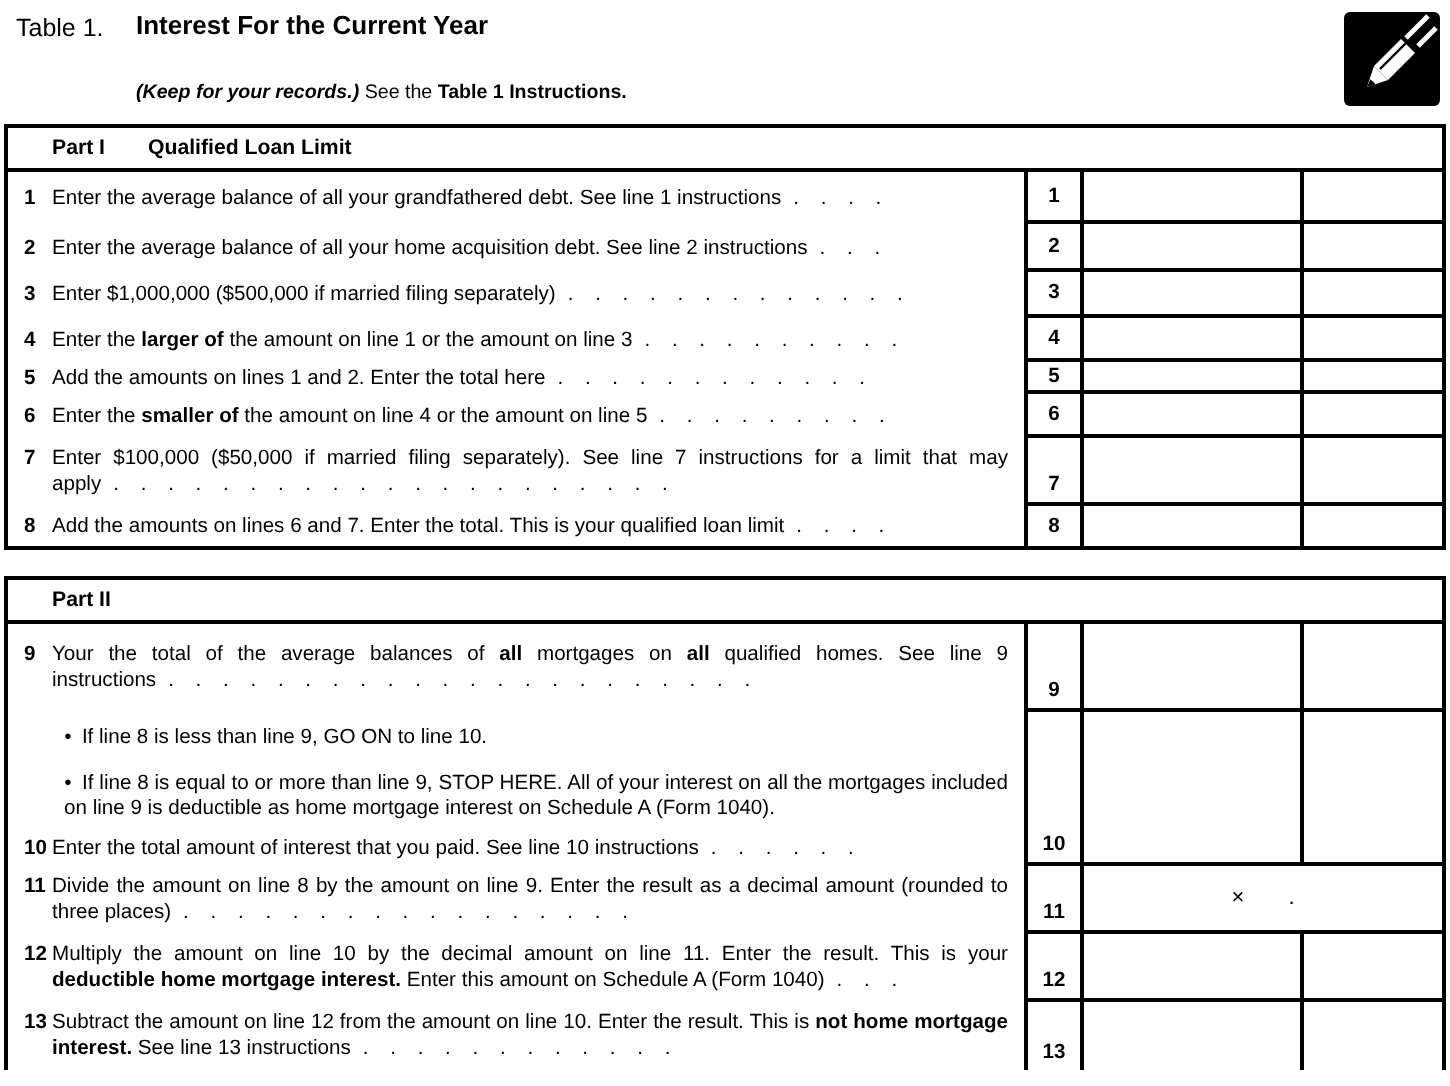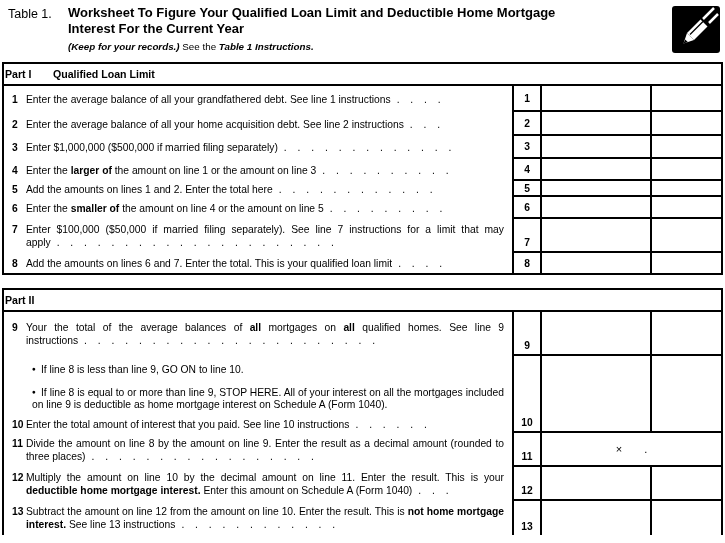--- a/index.html
+++ b/index.html
@@ -5,32 +5,32 @@
   * { box-sizing: border-box; margin: 0; padding: 0; }
   html,body { background:#fff; }
   body { font-family: "Liberation Sans", "DejaVu Sans", sans-serif; color:#000; }
   #page { position:relative; width:725px; height:535px; background:#fff; overflow:hidden; }
 
   
   .tbl-label { position:absolute; left:8px; top:7px; font-size:12.5px; }
   .title { position:absolute; left:68px; top:5px; width:560px; font-size:13px; font-weight:bold; line-height:16px; }
   .subtitle { position:absolute; left:68px; top:41px; font-size:9.8px; }
   .subtitle .it { font-style:italic;font-weight:bold; }
-  .subtitle .bi { font-style:italic; font-weight:bold; }
+  .subtitle .bi { font-weight:bold; }
   .pencil { position:absolute; left:672px; top:6px; width:48px; height:47px; }
 
   
   .ptable { position:absolute; left:2px; width:721px; border:2px solid #000; display:grid;
             grid-template-columns:508px 28px 110px 1fr; }
   #p1 { top:62px;  grid-template-rows:22px 26px 24px 23px 22px 16px 22px 34px 20px; }
   #p2 { top:288px; grid-template-rows:22px 44px 25px 34px 18px 34px 34px 34px; }
 
   .hdr { grid-column:1/-1; display:flex; align-items:center; border-bottom:2.5px solid #000;
          font-weight:bold; font-size:10.6px; }
-  .plabel { margin-left:1px; width:48px; }
+  .plabel { margin-left:22px; width:48px; }
 
   .cell { overflow:hidden; }
   .cb { border-left:2px solid #000; border-bottom:2px solid #000; }
   .nb { border-bottom:none !important; }
 
   .desc { position:relative; padding:0 8px 0 22px; display:flex; flex-direction:column; justify-content:center; }
   .dtext { position:relative; font-size:10.3px; line-height:13px; }
   .just .dtext { text-align:justify; }
   .lnum { position:absolute; left:-14px; top:0; font-weight:bold; }
   .bb { font-weight:bold; }
@@ -43,21 +43,20 @@
   .vf, .rf { background:#fff; }
   .mult { display:flex; align-items:center; justify-content:center; font-size:11px; gap:22px; }
 </style>
 </head>
 <body>
 
 <div id="page">
 
   <span class="tbl-label">Table 1.</span>
   <div class="title">
-    <div>Worksheet To Figure Your Qualified Loan Limit and Deductible Home Mortgage</div>
     <div>Interest For the Current Year</div>
   </div>
   <div class="subtitle">
     <span class="it">(Keep for your records.)</span><span> See the </span><span class="bi">Table 1 Instructions.</span>
   </div>
   <div class="pencil">
     <svg width="48" height="47" viewBox="0 0 48 47" xmlns="http://www.w3.org/2000/svg">
       <rect width="48" height="47" rx="3" fill="#000"></rect>
       <polygon points="15,27 28.5,13.5 35.5,20.5 22,34" fill="#fff"></polygon>
       <polygon points="15,27 22,34 11.5,37.5" fill="#fff"></polygon>

